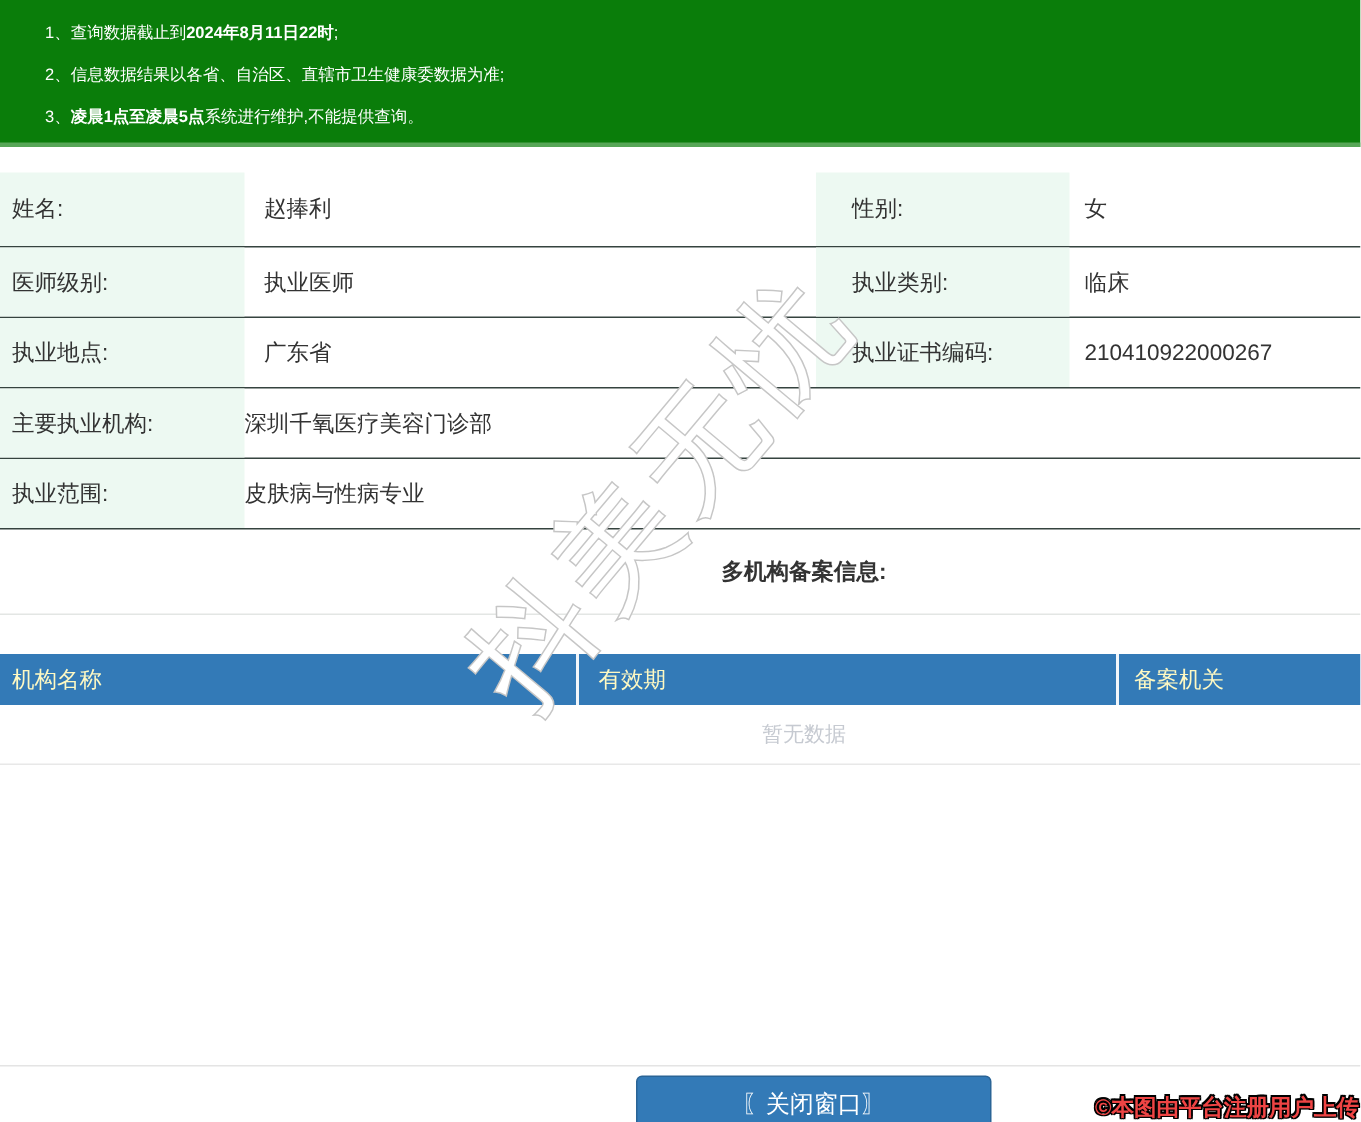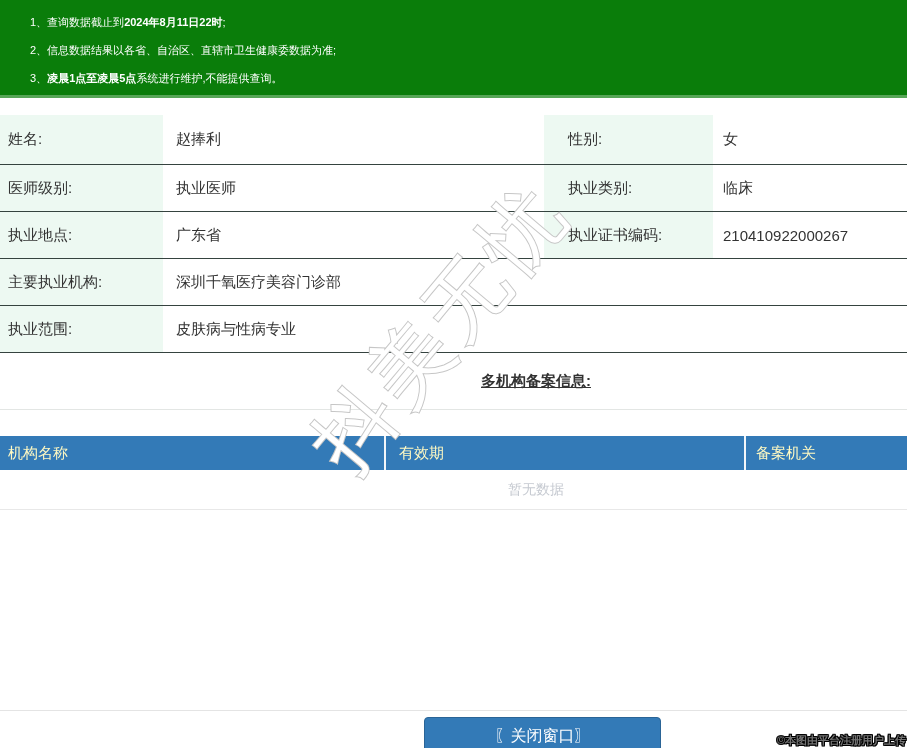--- a/index.html
+++ b/index.html
@@ -28,29 +28,28 @@
     height:46px;
     border-bottom:1px solid #35433f;
     font-size:15px;
   }
   .p-row.first{height:49px;}
   .cell{display:flex;align-items:center;box-sizing:border-box;}
   .lab{background:#edf9f2;width:163px;padding-left:8px;flex:none;}
   .val{padding-left:13px;width:381px;flex:none;}
   .lab2{background:#edf9f2;width:169px;padding-left:24px;flex:none;}
   .val2{padding-left:10px;flex:1;}
-  .val-wide{padding-left:13px;flex:1;}
+  .val-wide{flex:1;}
   
   .section-title{
     height:57px;
     display:flex;align-items:center;justify-content:center;
     padding-left:165px;box-sizing:border-box;
     font-size:15px;font-weight:bold;
     border-bottom:1px solid #e3e6e4;
-    text-decoration:underline;
   }
   
   .org-table{margin-top:26px;}
   .org-header{
     display:flex;height:34px;
     background:#337ab7;color:#fef9c3;font-size:15px;
   }
   .org-h{display:flex;align-items:center;box-sizing:border-box;}
   .org-h.c1{width:384px;padding-left:8px;}
   .org-h.c2{width:360px;padding-left:13px;border-left:2px solid #f2f6fa;}
@@ -71,21 +70,21 @@
     position:absolute;left:424px;top:717px;
     width:237px;height:38px;
     background:#337ab7;border:1px solid #2a6496;border-radius:4px;
     color:#fff;font-size:16px;
     display:flex;align-items:center;justify-content:center;
     cursor:pointer;box-sizing:border-box;
     font-family:inherit;
   }
   .copyright{
     position:absolute;right:1px;bottom:0;
-    font-size:11px;font-weight:bold;color:#737373;
+    font-size:15px;font-weight:bold;color:#ef4444;
     text-shadow:-1px -1px 0 #000,1px -1px 0 #000,-1px 1px 0 #000,1px 1px 0 #000,0 1px 0 #000,0 -1px 0 #000,1px 0 0 #000,-1px 0 0 #000;
   }
   
   .watermark{
     position:absolute;left:240px;top:128px;
     width:400px;height:400px;
     pointer-events:none;z-index:5;
   }
 </style>
 </head>

